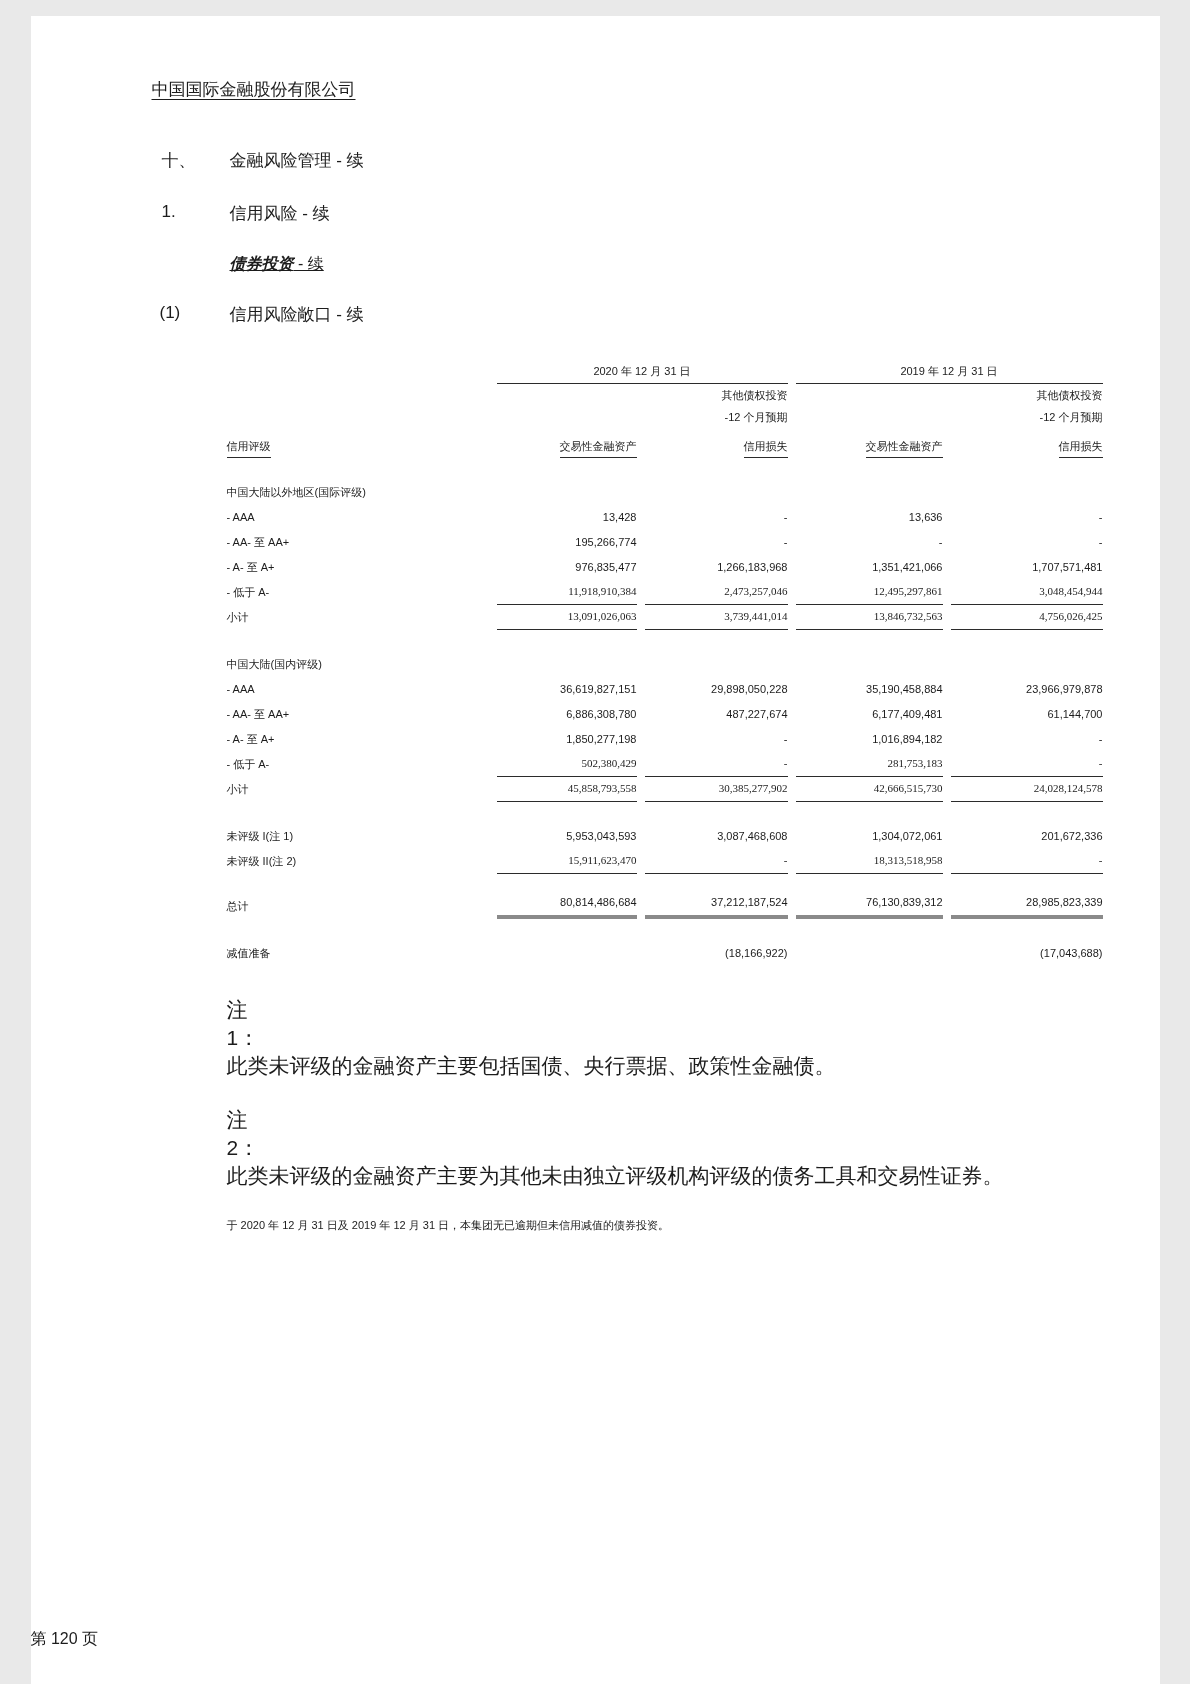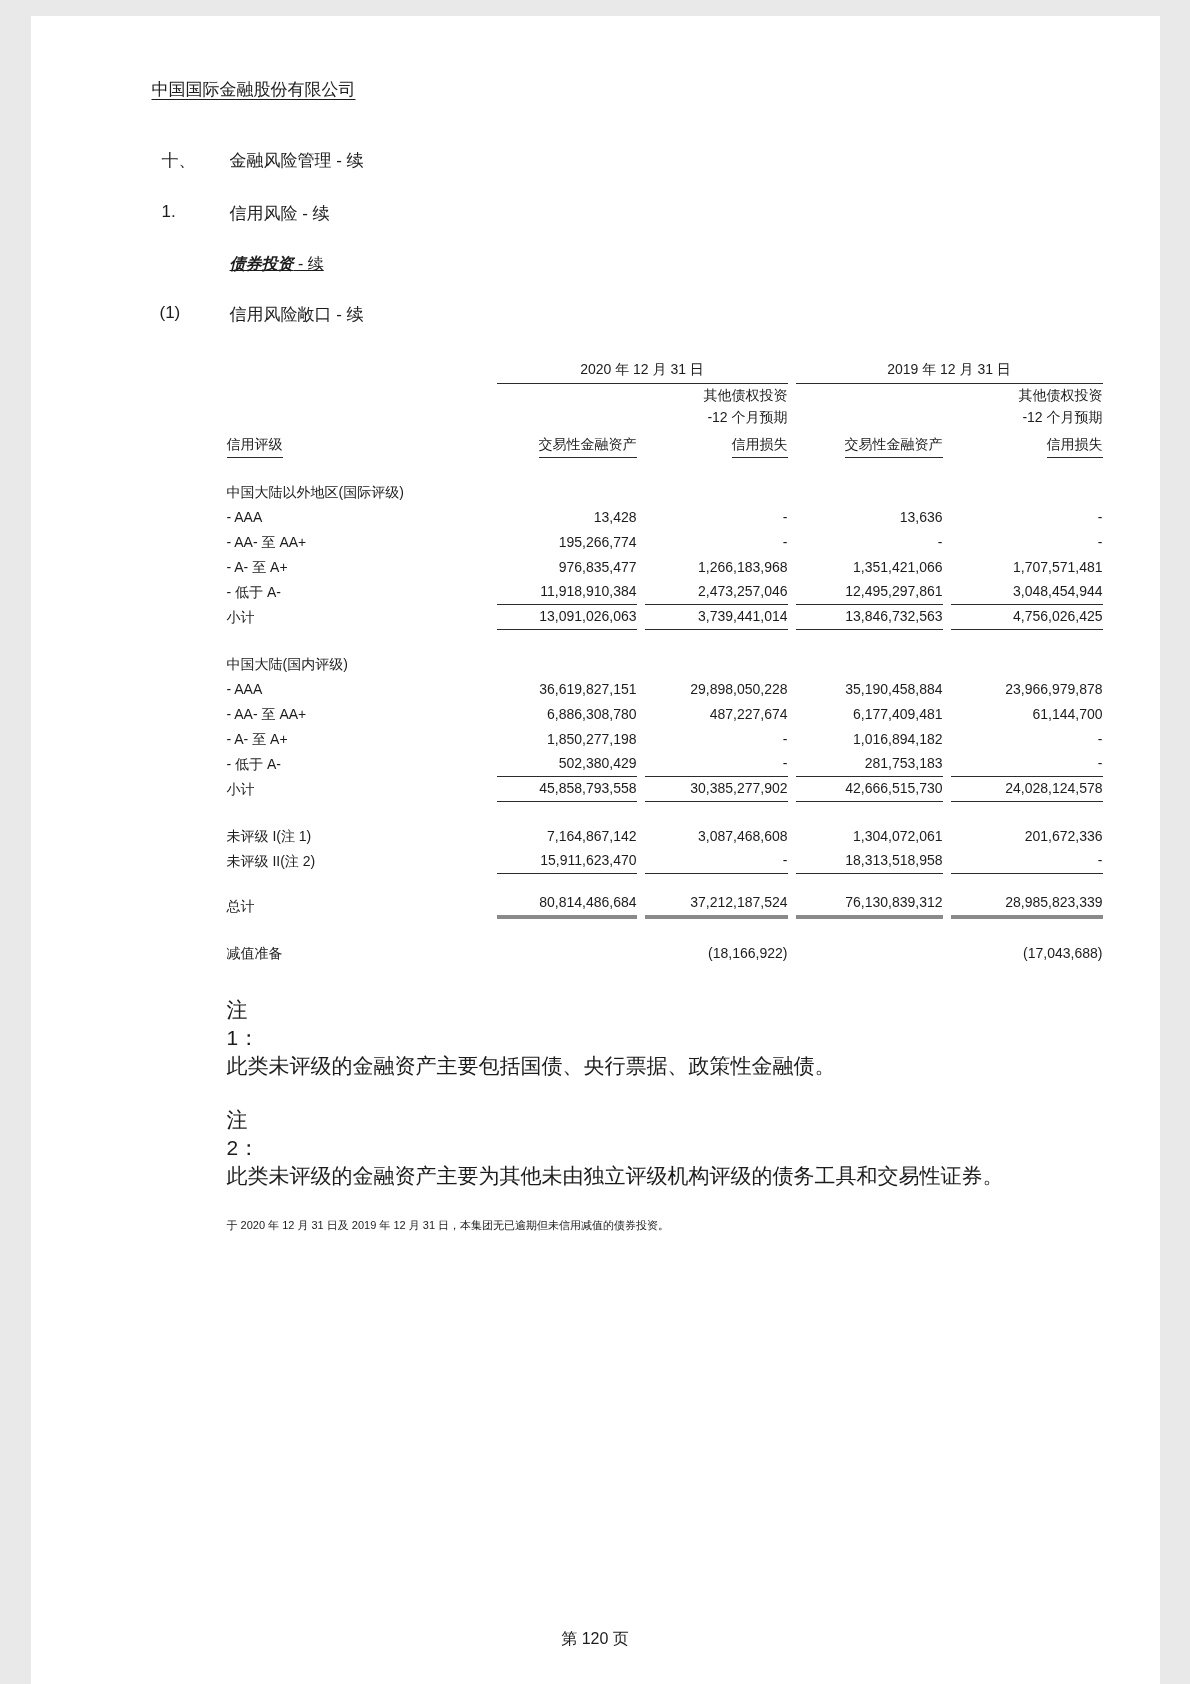--- a/index.html
+++ b/index.html
@@ -21,51 +21,51 @@
   }
   .hrow{display:flex;margin-left:95px;font-size:17px;}
   .hrow .hnum{width:68px;flex:0 0 68px;}
   .h1{margin-top:48px;}
   .h2{margin-top:30px;}
   .h3{margin-top:29px;margin-left:163px;text-decoration:underline;}
   .h4{margin-top:28px;margin-left:93px;}
   .h4 .hnum{width:70px;flex:0 0 70px;}
   .bi{font-weight:bold;font-style:italic;}
   
-  .tbl{margin:26px 0 0 160px;width:876px;font-size:14px;}
+  .tbl{margin:26px 0 0 160px;width:876px;font-size:11px;}
   .trow{
     display:grid;
     grid-template-columns:262px 140px 143px 147px 152px;
     column-gap:8px;
     align-items:end;
   }
   .cell{min-height:1px;}
   .num{text-align:right;white-space:nowrap;}
   .grp1{grid-column:2/4;text-align:center;border-bottom:1.5px solid #2b2b2b;padding-bottom:4px;}
   .grp2{grid-column:4/6;text-align:center;border-bottom:1.5px solid #2b2b2b;padding-bottom:4px;}
   .gdate{height:32px;}
   .gsub{height:22px;line-height:22px;}
   .ghead{height:30px;}
   .hu{display:inline-block;border-bottom:1.5px solid #2b2b2b;padding-bottom:3px;}
   .sect{height:25px;line-height:25px;}
   .sect.gap{margin-top:22px;}
   .r{height:25px;line-height:25px;}
-  .u{border-bottom:1.5px solid #2b2b2b;}
+  .u{border-bottom:1.5px solid #2b2b2b;font-family:Liberation Serif, serif;}
   .ut{border-bottom:4px solid #8a8a8a;}
   .mt20{margin-top:20px;}
   .mt22{margin-top:22px;}
   
   .note{display:flex;margin-left:160px;font-size:21px;flex-direction:column;}
   .note .nno{width:52px;flex:0 0 52px;}
   .n1{margin-top:30px;}
   .n2{margin-top:26px;}
   .closing{margin:28px 0 0 160px;font-size:11px;}
   .footer{
     position:absolute;left:0;right:0;bottom:50px;
-    text-align:center;font-size:16px;
+    font-size:16px;
   }
 </style>
 </head>
 <body>
 
 <div class="page">
 
   <div class="company">中国国际金融股份有限公司</div>
 
   <div class="hrow h1">
@@ -190,21 +190,21 @@
     <div class="trow r">
       <div class="cell">小计</div>
       <div class="cell num u">45,858,793,558</div>
       <div class="cell num u">30,385,277,902</div>
       <div class="cell num u">42,666,515,730</div>
       <div class="cell num u">24,028,124,578</div>
     </div>
 
     <div class="trow r mt22">
       <div class="cell">未评级 I(注 1)</div>
-      <div class="cell num">7,164,867,142</div>
+      <div class="cell num">5,953,043,593</div>
       <div class="cell num">3,087,468,608</div>
       <div class="cell num">1,304,072,061</div>
       <div class="cell num">201,672,336</div>
     </div>
     <div class="trow r">
       <div class="cell">未评级 II(注 2)</div>
       <div class="cell num u">15,911,623,470</div>
       <div class="cell num u">-</div>
       <div class="cell num u">18,313,518,958</div>
       <div class="cell num u">-</div>

